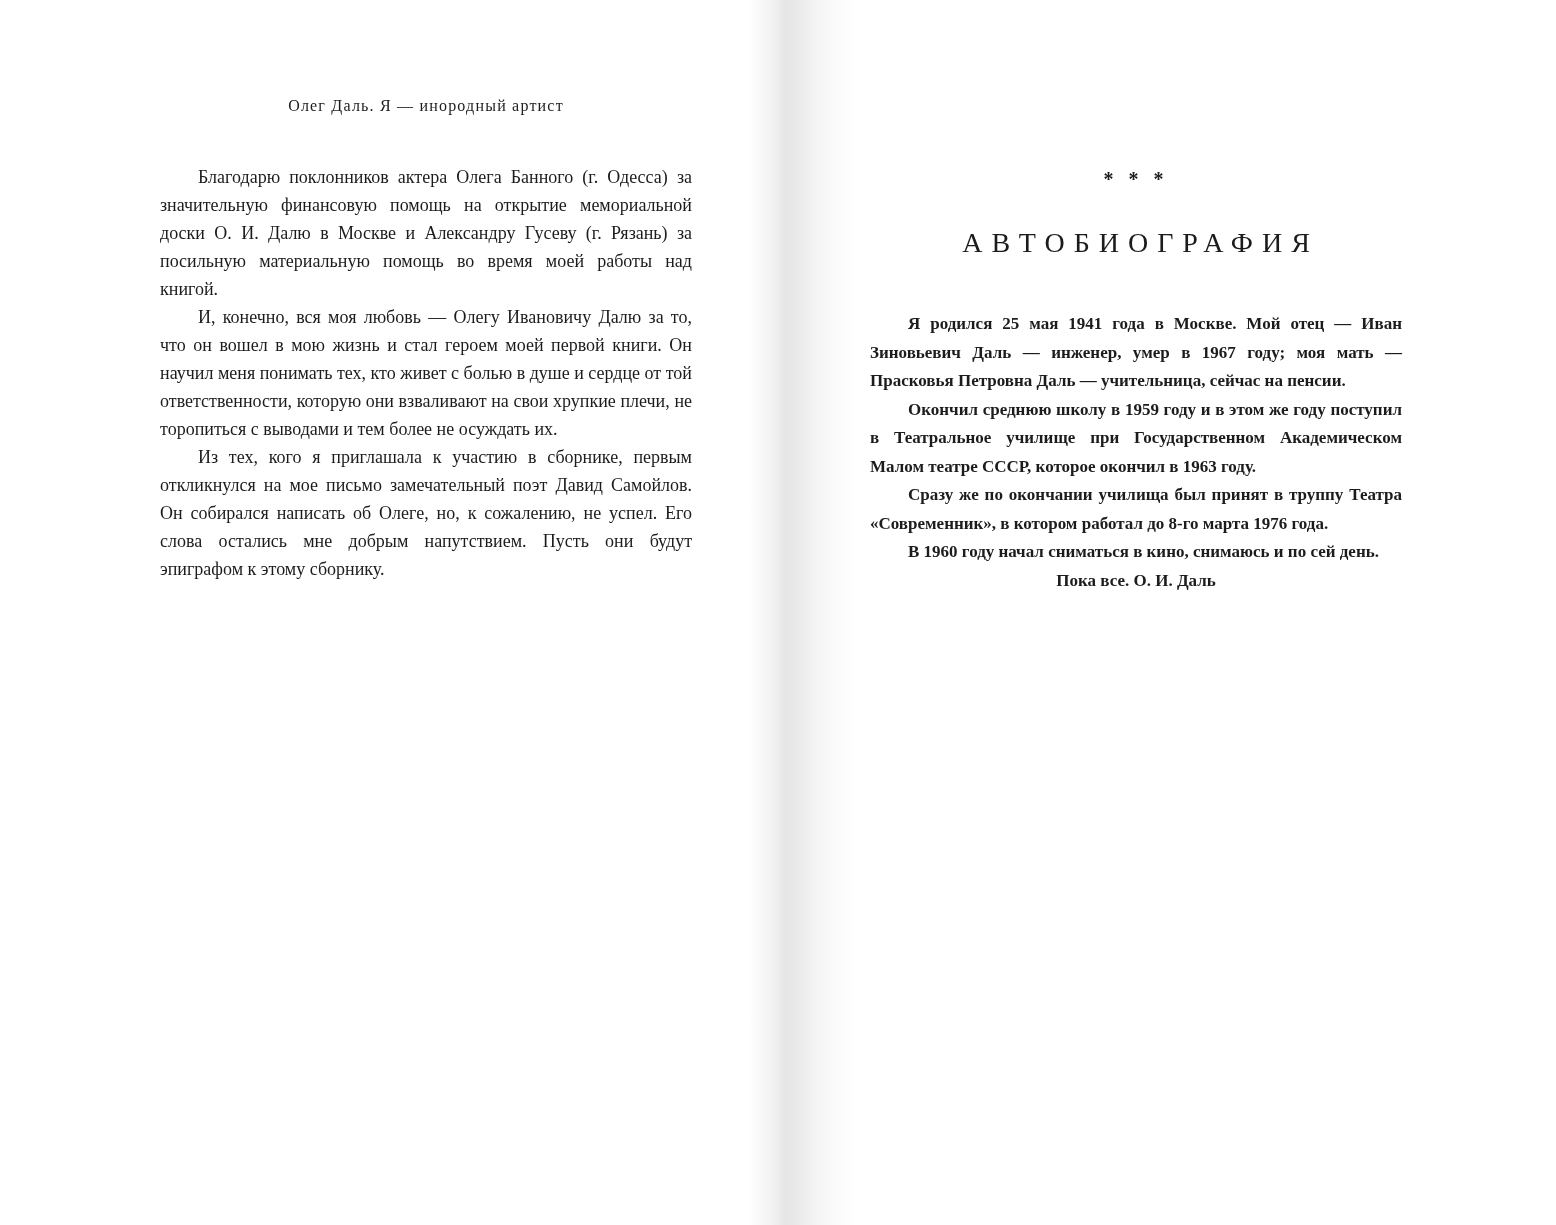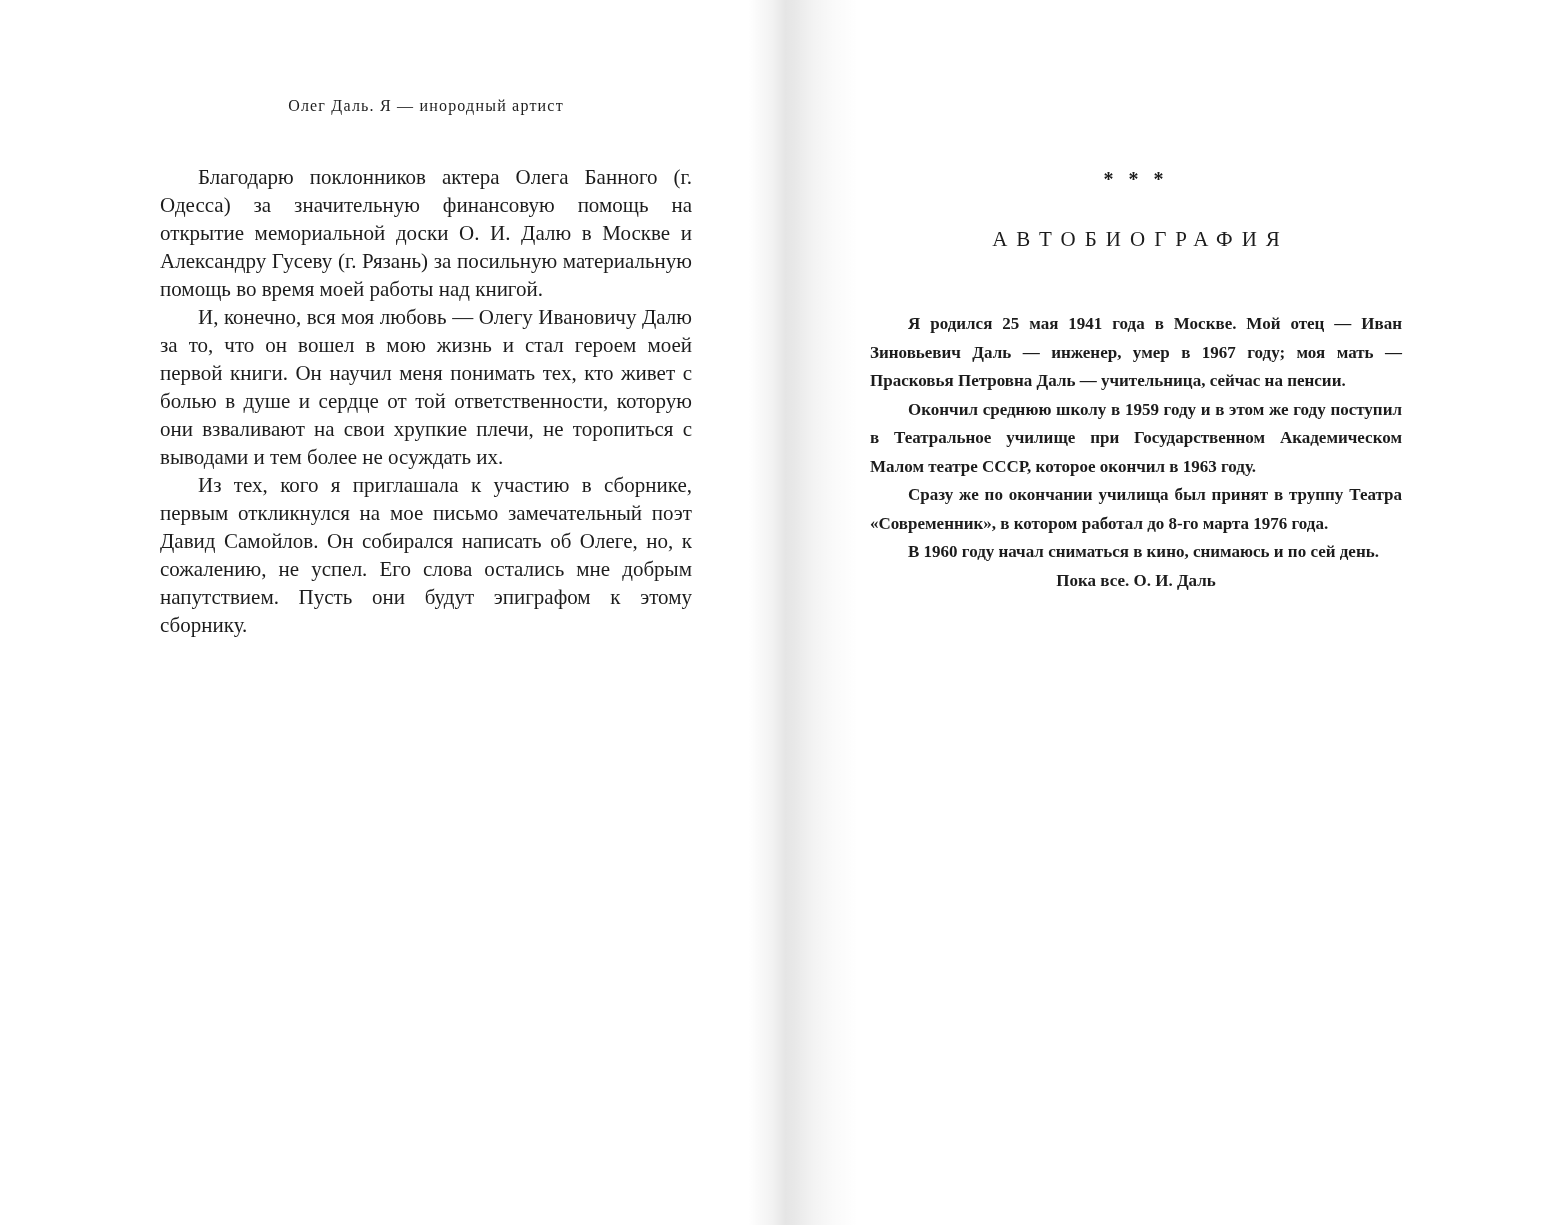--- a/index.html
+++ b/index.html
@@ -52,21 +52,21 @@
     text-align: center;
     font-size: 16px;
     letter-spacing: 1.2px;
     white-space: nowrap;
   }
   .left .body-text {
     position: absolute;
     left: 160px;
     top: 163px;
     width: 532px;
-    font-size: 21px;
+    font-size: 18px;
     line-height: 28px;
     text-align: justify;
   }
   .body-text p {
     margin: 0;
     text-indent: 38px;
   }
 
   .section-marker {
     position: absolute;
@@ -77,21 +77,21 @@
     font-size: 20px;
     font-weight: bold;
     letter-spacing: 5px;
   }
   .chapter-title {
     position: absolute;
     left: 80px;
     width: 532px;
     top: 227px;
     text-align: center;
-    font-size: 21px;
+    font-size: 28px;
     letter-spacing: 9px;
     white-space: nowrap;
     text-indent: 9px; 
   }
   .right .body-text {
     position: absolute;
     left: 80px;
     top: 310px;
     width: 532px;
     font-size: 17px;

